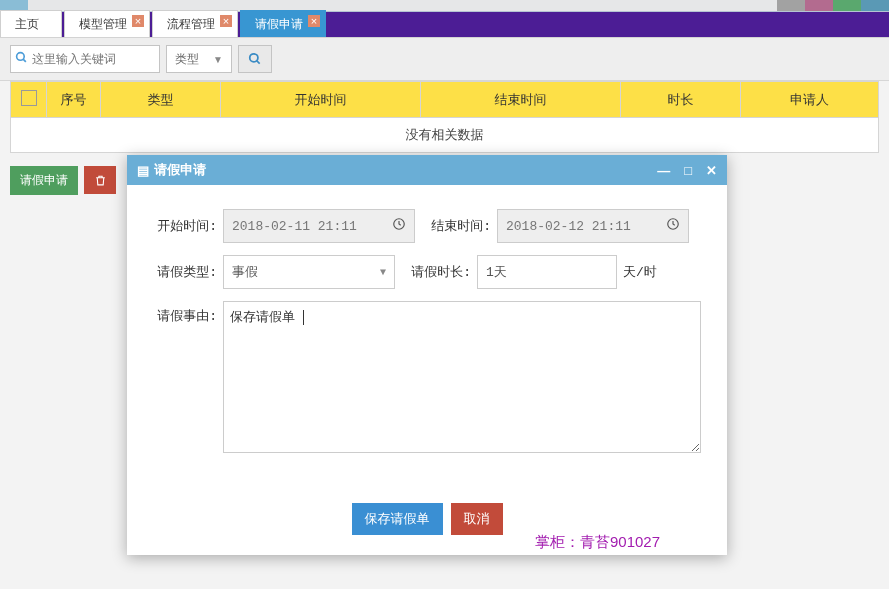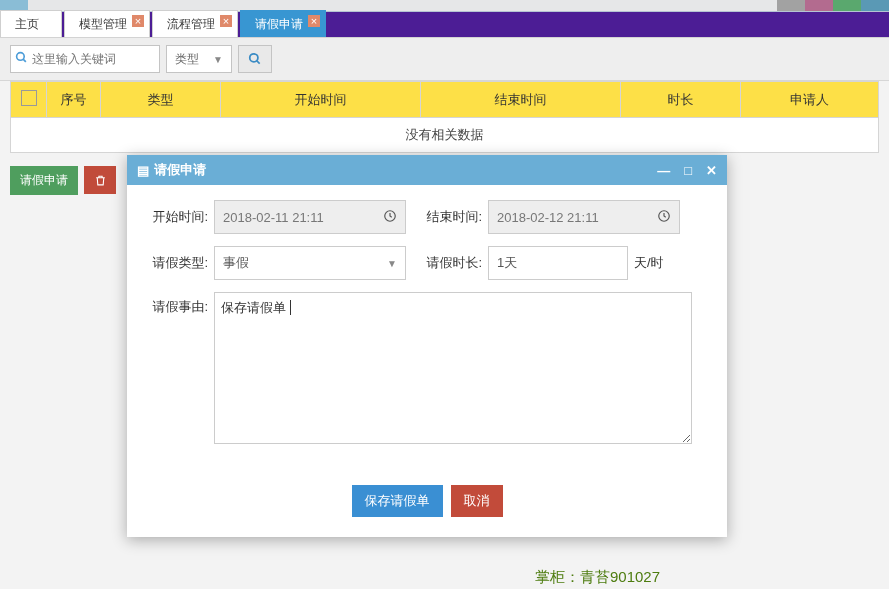--- a/index.html
+++ b/index.html
@@ -29,36 +29,36 @@
   .chk{width:16px;height:16px;border:1px solid #999;display:inline-block;}
   .action-row{display:flex;gap:6px;padding:13px 10px;}
   .btn-green{background:#4f9e5e;color:#fff;border:none;padding:6px 10px;font-size:12px;cursor:pointer;}
   .btn-red{background:#c14b3a;color:#fff;border:none;width:32px;height:28px;font-size:13px;cursor:pointer;display:flex;align-items:center;justify-content:center;}
 
   .dialog{position:absolute;left:127px;top:155px;width:600px;background:#fff;box-shadow:0 3px 14px rgba(0,0,0,.3);}
   .dialog-header{background:#6aaed6;color:#fff;padding:6px 10px;display:flex;align-items:center;justify-content:space-between;font-weight:bold;font-size:13px;}
   .dialog-header .title{display:flex;align-items:center;gap:5px;}
   .dialog-header .wins{display:flex;gap:14px;font-size:13px;}
   .dialog-header .wins span{cursor:pointer;}
-  .dialog-body{padding:15px;}
+  .dialog-body{padding:24px;font-family:Liberation Mono, monospace;}
   .form-row{display:flex;gap:10px;margin-bottom:12px;}
   .form-cell{display:flex;align-items:center;}
   .form-label{width:66px;text-align:right;margin-right:6px;font-size:13px;}
   .form-input{border:1px solid #ccc;background:#eee;height:34px;padding:0 8px;font-size:13px;color:#777;display:flex;align-items:center;justify-content:space-between;}
   .form-input.white{background:#fff;color:#555;}
   .fi-start,.fi-end{width:192px;text-align:center;}
-  .fi-type{width:192px;}
+  .fi-type{width:172px;}
   .fi-dur{width:140px;}
   .textarea-wrap{border:1px solid #ccc;width:478px;height:152px;padding:6px;font-size:13px;resize:both;overflow:auto;}
   .textarea-wrap .cursor{border-right:1px solid #333;display:inline;}
   .dialog-footer{display:flex;justify-content:center;gap:8px;padding:14px 0 20px;}
   .btn-blue{background:#3a8fd3;color:#fff;border:none;padding:7px 13px;font-size:13px;cursor:pointer;}
   .btn-red2{background:#c24b3a;color:#fff;border:none;padding:7px 13px;font-size:13px;cursor:pointer;}
   .unit{margin-left:6px;}
-  .watermark{position:absolute;left:535px;top:568px;color:#4d7c0f;font-size:15px;}
+  .watermark{position:absolute;left:535px;top:533px;color:#a21caf;font-size:15px;}
   .noresult{color:#444;}
   .th-chk{width:36px;}
   .th-idx{width:54px;}
   </style>
 </head>
 <body>
 
 <div class="topbar">
   <div class="patch"></div>
     <div class="fill"></div>

